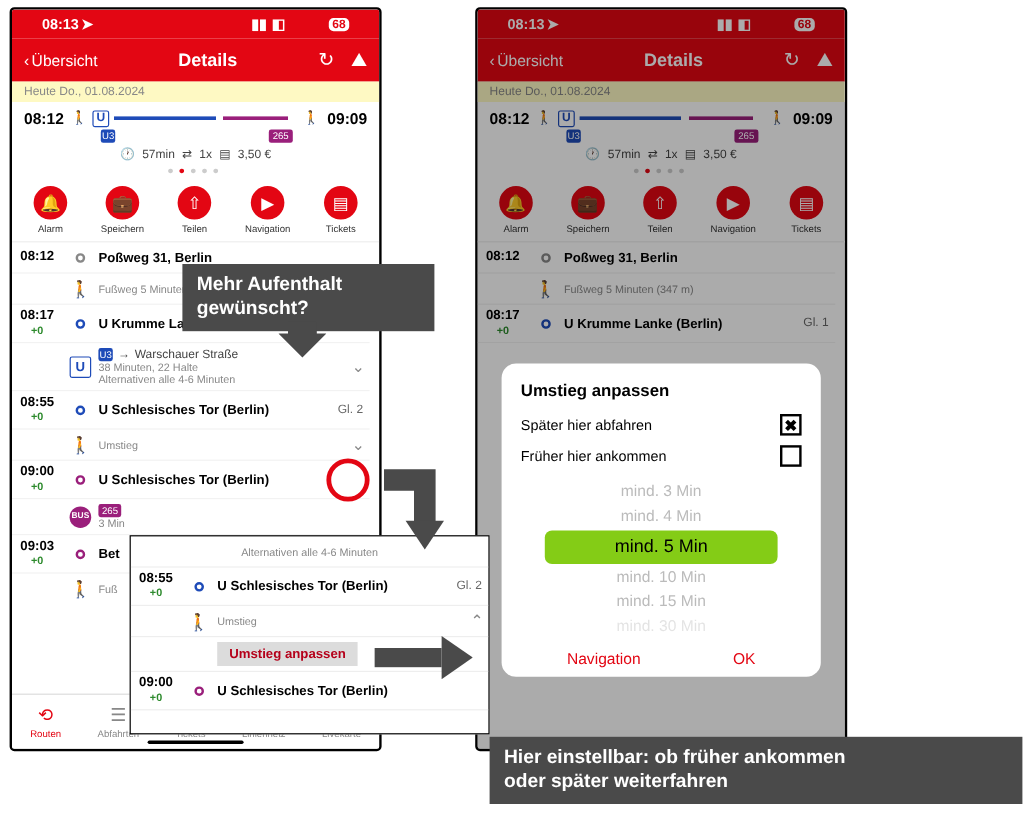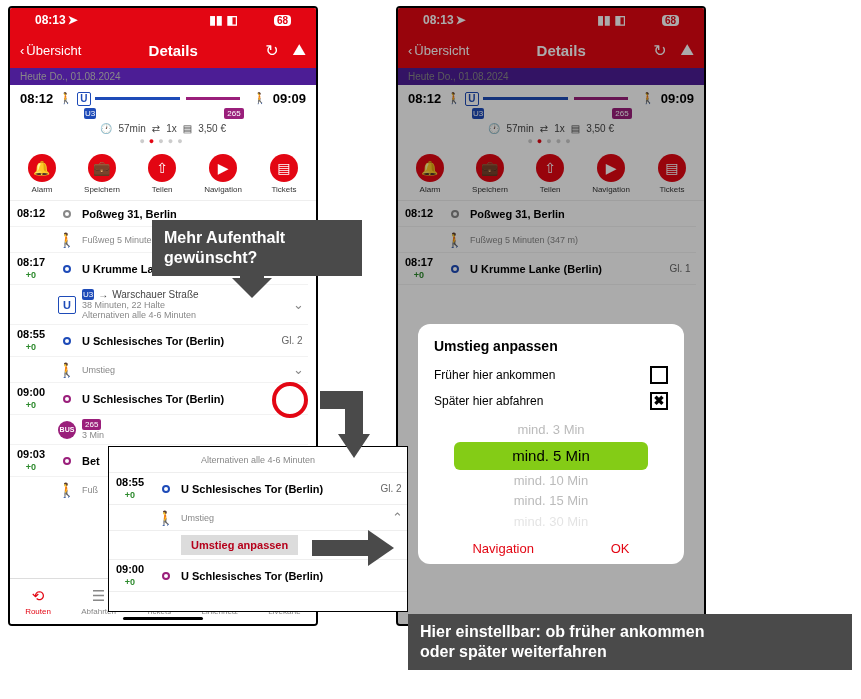--- a/index.html
+++ b/index.html
@@ -30,21 +30,21 @@
   .statusbar .sb-right { display:flex; gap:4px; align-items:center;}
   .sb-icon-badge { background:#fff; color:#e30613; border-radius:4px; padding:0 3px; font-size:10px;margin-left:32px;}
   .header {
     height: 36px; background:#e30613; color:#fff;
     display:flex; align-items:center; justify-content:space-between;
     padding:0 10px;
   }
   .header .hleft { display:flex; align-items:center; gap:2px; font-size:13px;}
   .header .htitle { font-size:15px; font-weight:600;}
   .header .hright { display:flex; gap:14px; align-items:center;}
-  .date-bar { font-size:10px; color:#888; padding:3px 10px; background:#4c1d95;}
+  .date-bar { font-size:10px; color:#888; padding:3px 10px; background:#fef9c3;}
   .summary { padding:6px 10px 2px; }
   .summary-row { display:flex; align-items:center; justify-content:space-between; font-size:13px;}
   .summary-journey { display:flex; align-items:center; gap:4px; flex:1; margin:0 6px;}
   .summary-journey .bar { flex:1; height:3px; position:relative; background:linear-gradient(to right,#1e4bb8 0 55%,transparent 55% 59%,#9a1f7b 59% 94%,transparent 94% 100%);}
   .badge-u { background:#1e4bb8;color:#fff;font-size:8px;padding:1px 1px;border-radius:2px;}
   .badge-bus { background:#9a1f7b;color:#fff;font-size:8px;padding:1px 3px;border-radius:2px;}
   .u-white { display:inline-flex;width:14px;height:14px;border:1px solid #1e4bb8;color:#1e4bb8;align-items:center;justify-content:center;font-size:10px;font-weight:bold;border-radius:2px;}
   .summary-sub { display:flex; justify-content:center; gap:6px; font-size:10px; color:#444; margin-top:4px; align-items:center;}
   .dots-row { text-align:center; font-size:9px; color:#ccc; letter-spacing:4px; margin:2px 0;}
   .dots-row .active{color:#e30613;}
@@ -395,29 +395,30 @@
         </div>
         <div class="t-rt">Gl. 1</div>
       </div>
   </div>
 
   <div class="dim-overlay"></div>
 
   <div class="modal">
     <h4>Umstieg anpassen</h4>
     <div class="opt-row">
+      <span>Später hier abfahren</span>
+      <span class="chk">✖</span>
+    </div>
+    <div class="opt-row">
       <span>Früher hier ankommen</span>
       <span class="chk"></span>
     </div>
-    <div class="opt-row">
-      <span>Später hier abfahren</span>
-      <span class="chk">✖</span>
-    </div>
     <div class="picker">
       <div>mind. 3 Min</div>
+      <div>mind. 4 Min</div>
       <div class="sel">mind. 5 Min</div>
       <div>mind. 10 Min</div>
       <div>mind. 15 Min</div>
       <div style="opacity:.4">mind. 30 Min</div>
     </div>
     <div class="modal-btns">
       <span>Navigation</span>
       <span>OK</span>
     </div>
   </div>

